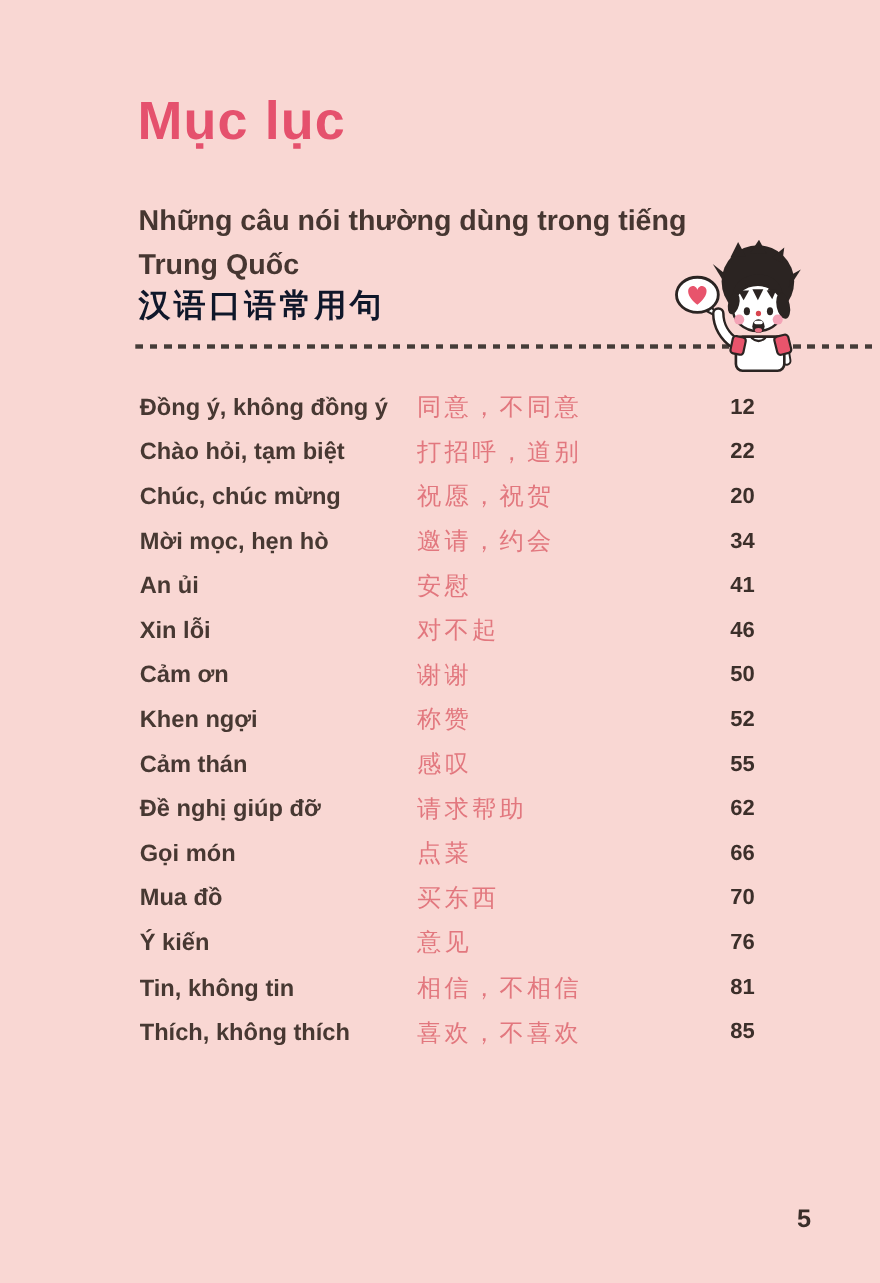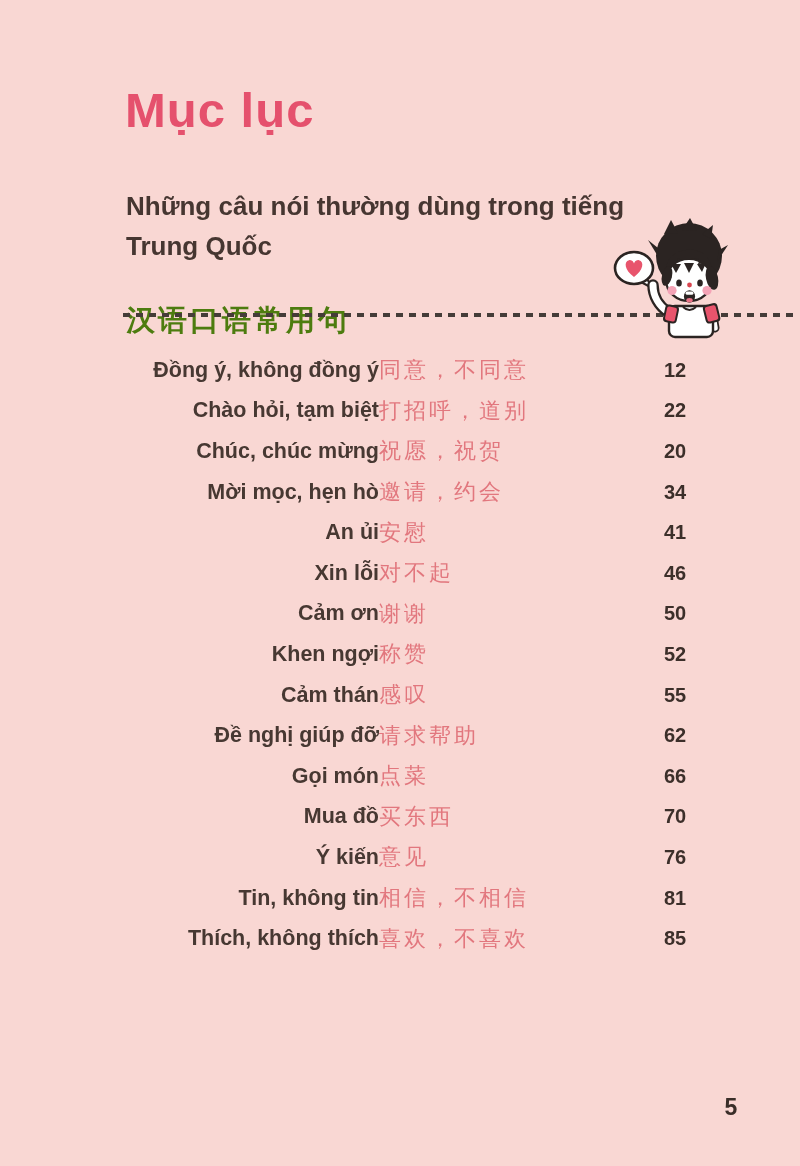--- a/index.html
+++ b/index.html
@@ -13,32 +13,31 @@
     position: relative;
     width: 773px; height: 1166px;
     background: #f9d7d3;
   }
   .title {
     position: absolute; left: 125px; top: 86px;
     font-size: 49px; font-weight: 700; letter-spacing: 1px;
     color: #e5516d; line-height: 1;
   }
   .subtitle-vi {
-    position: absolute; left: 126px; top: 186px;
+    position: absolute; left: 126px; top: 180px;
     width: 545px;
     font-size: 26px; font-weight: 700;
     color: #463631; line-height: 40px;
   }
   .subtitle-zh {
     position: absolute; left: 126px; top: 258px;
     font-size: 29px; letter-spacing: 3px;
-    color: #4d7c0f;
+    color: #0f172a;
     font-family: "DejaVu Serif", serif;
     font-weight: 700;
-    margin-top: 43px;
   }
   .divider {
     position: absolute; left: 123px; top: 313px;
     width: 670px; height: 4px;
     background: repeating-linear-gradient(90deg, #453c38 0 7px, transparent 7px 13px);
     z-index: 1;
   }
   .mascot {
     position: absolute; left: 612px; top: 218px;
     width: 126px; height: 122px;
@@ -49,21 +48,20 @@
     width: 570px;
   }
   .row {
     display: flex; align-items: center;
     height: 40.6px;
   }
   .row .vi {
     flex: 0 0 252px;
     font-size: 21.5px; font-weight: 600;
     color: #473832;
-    text-align: right;
   }
   .row .zh {
     flex: 1;
     font-size: 22px; letter-spacing: 3px;
     color: #e2777e;
     font-family: "DejaVu Serif", serif;
   }
   .row .pg {
     flex: 0 0 44px;
     text-align: center;

